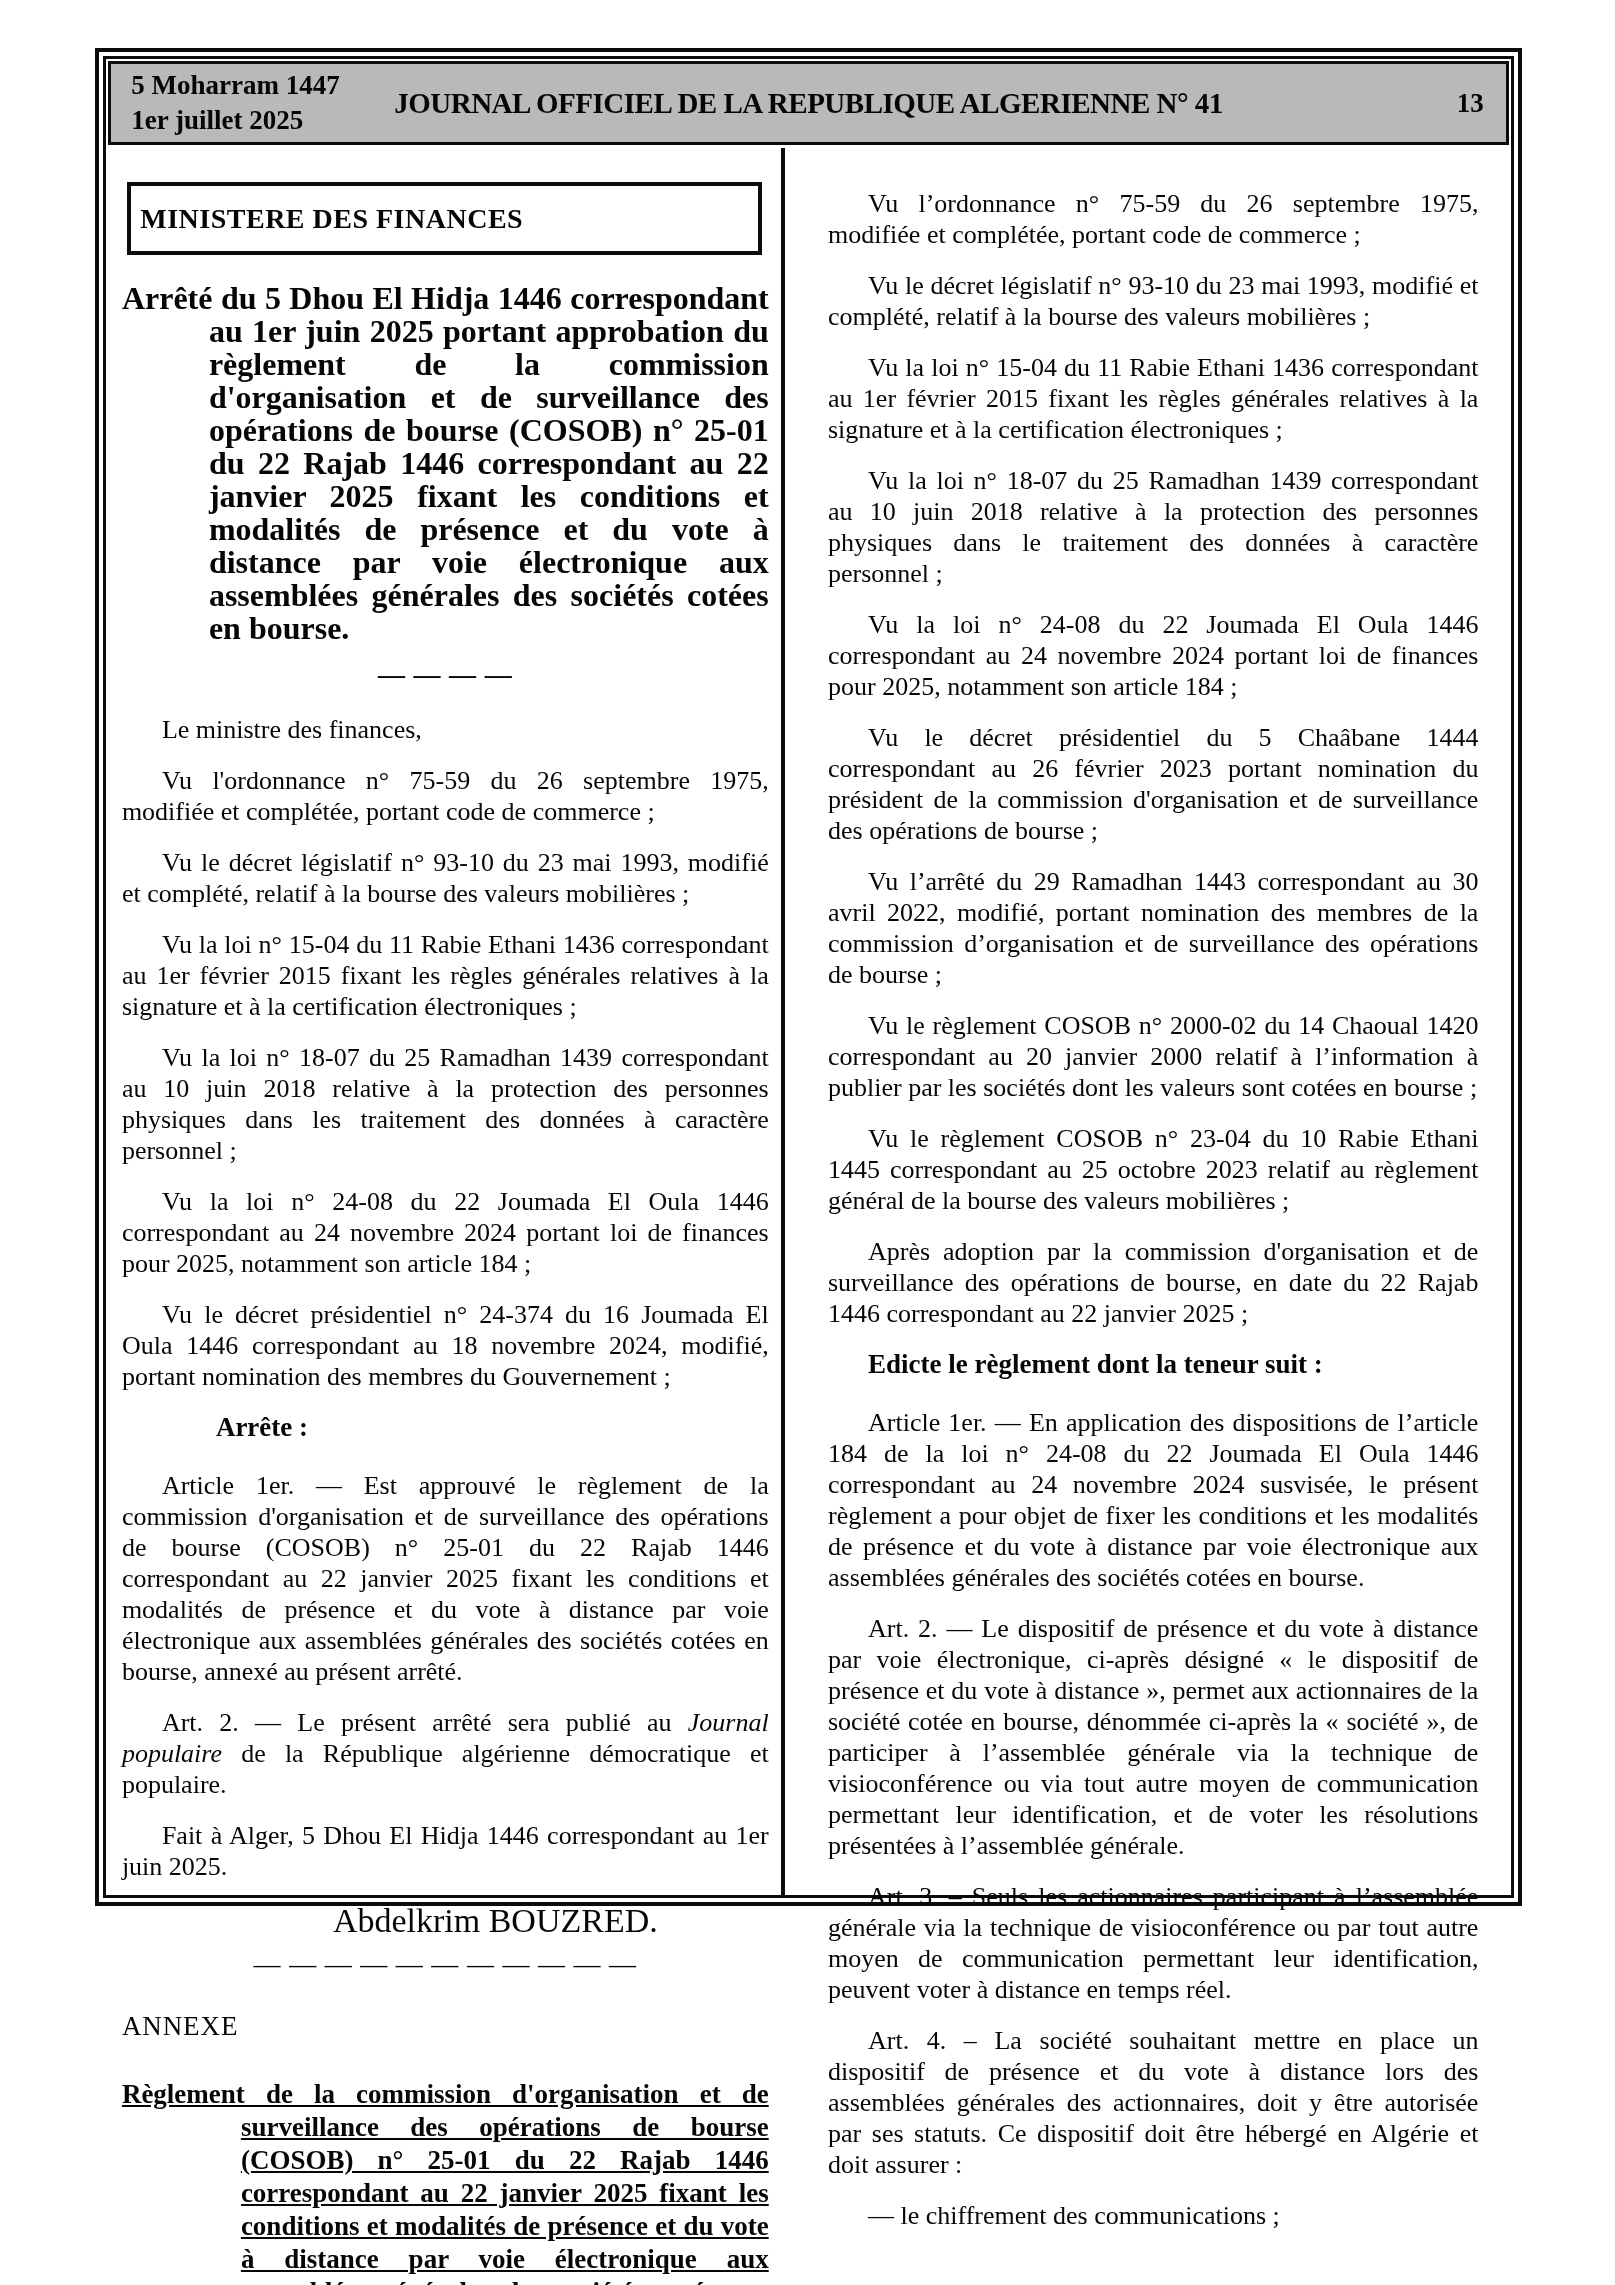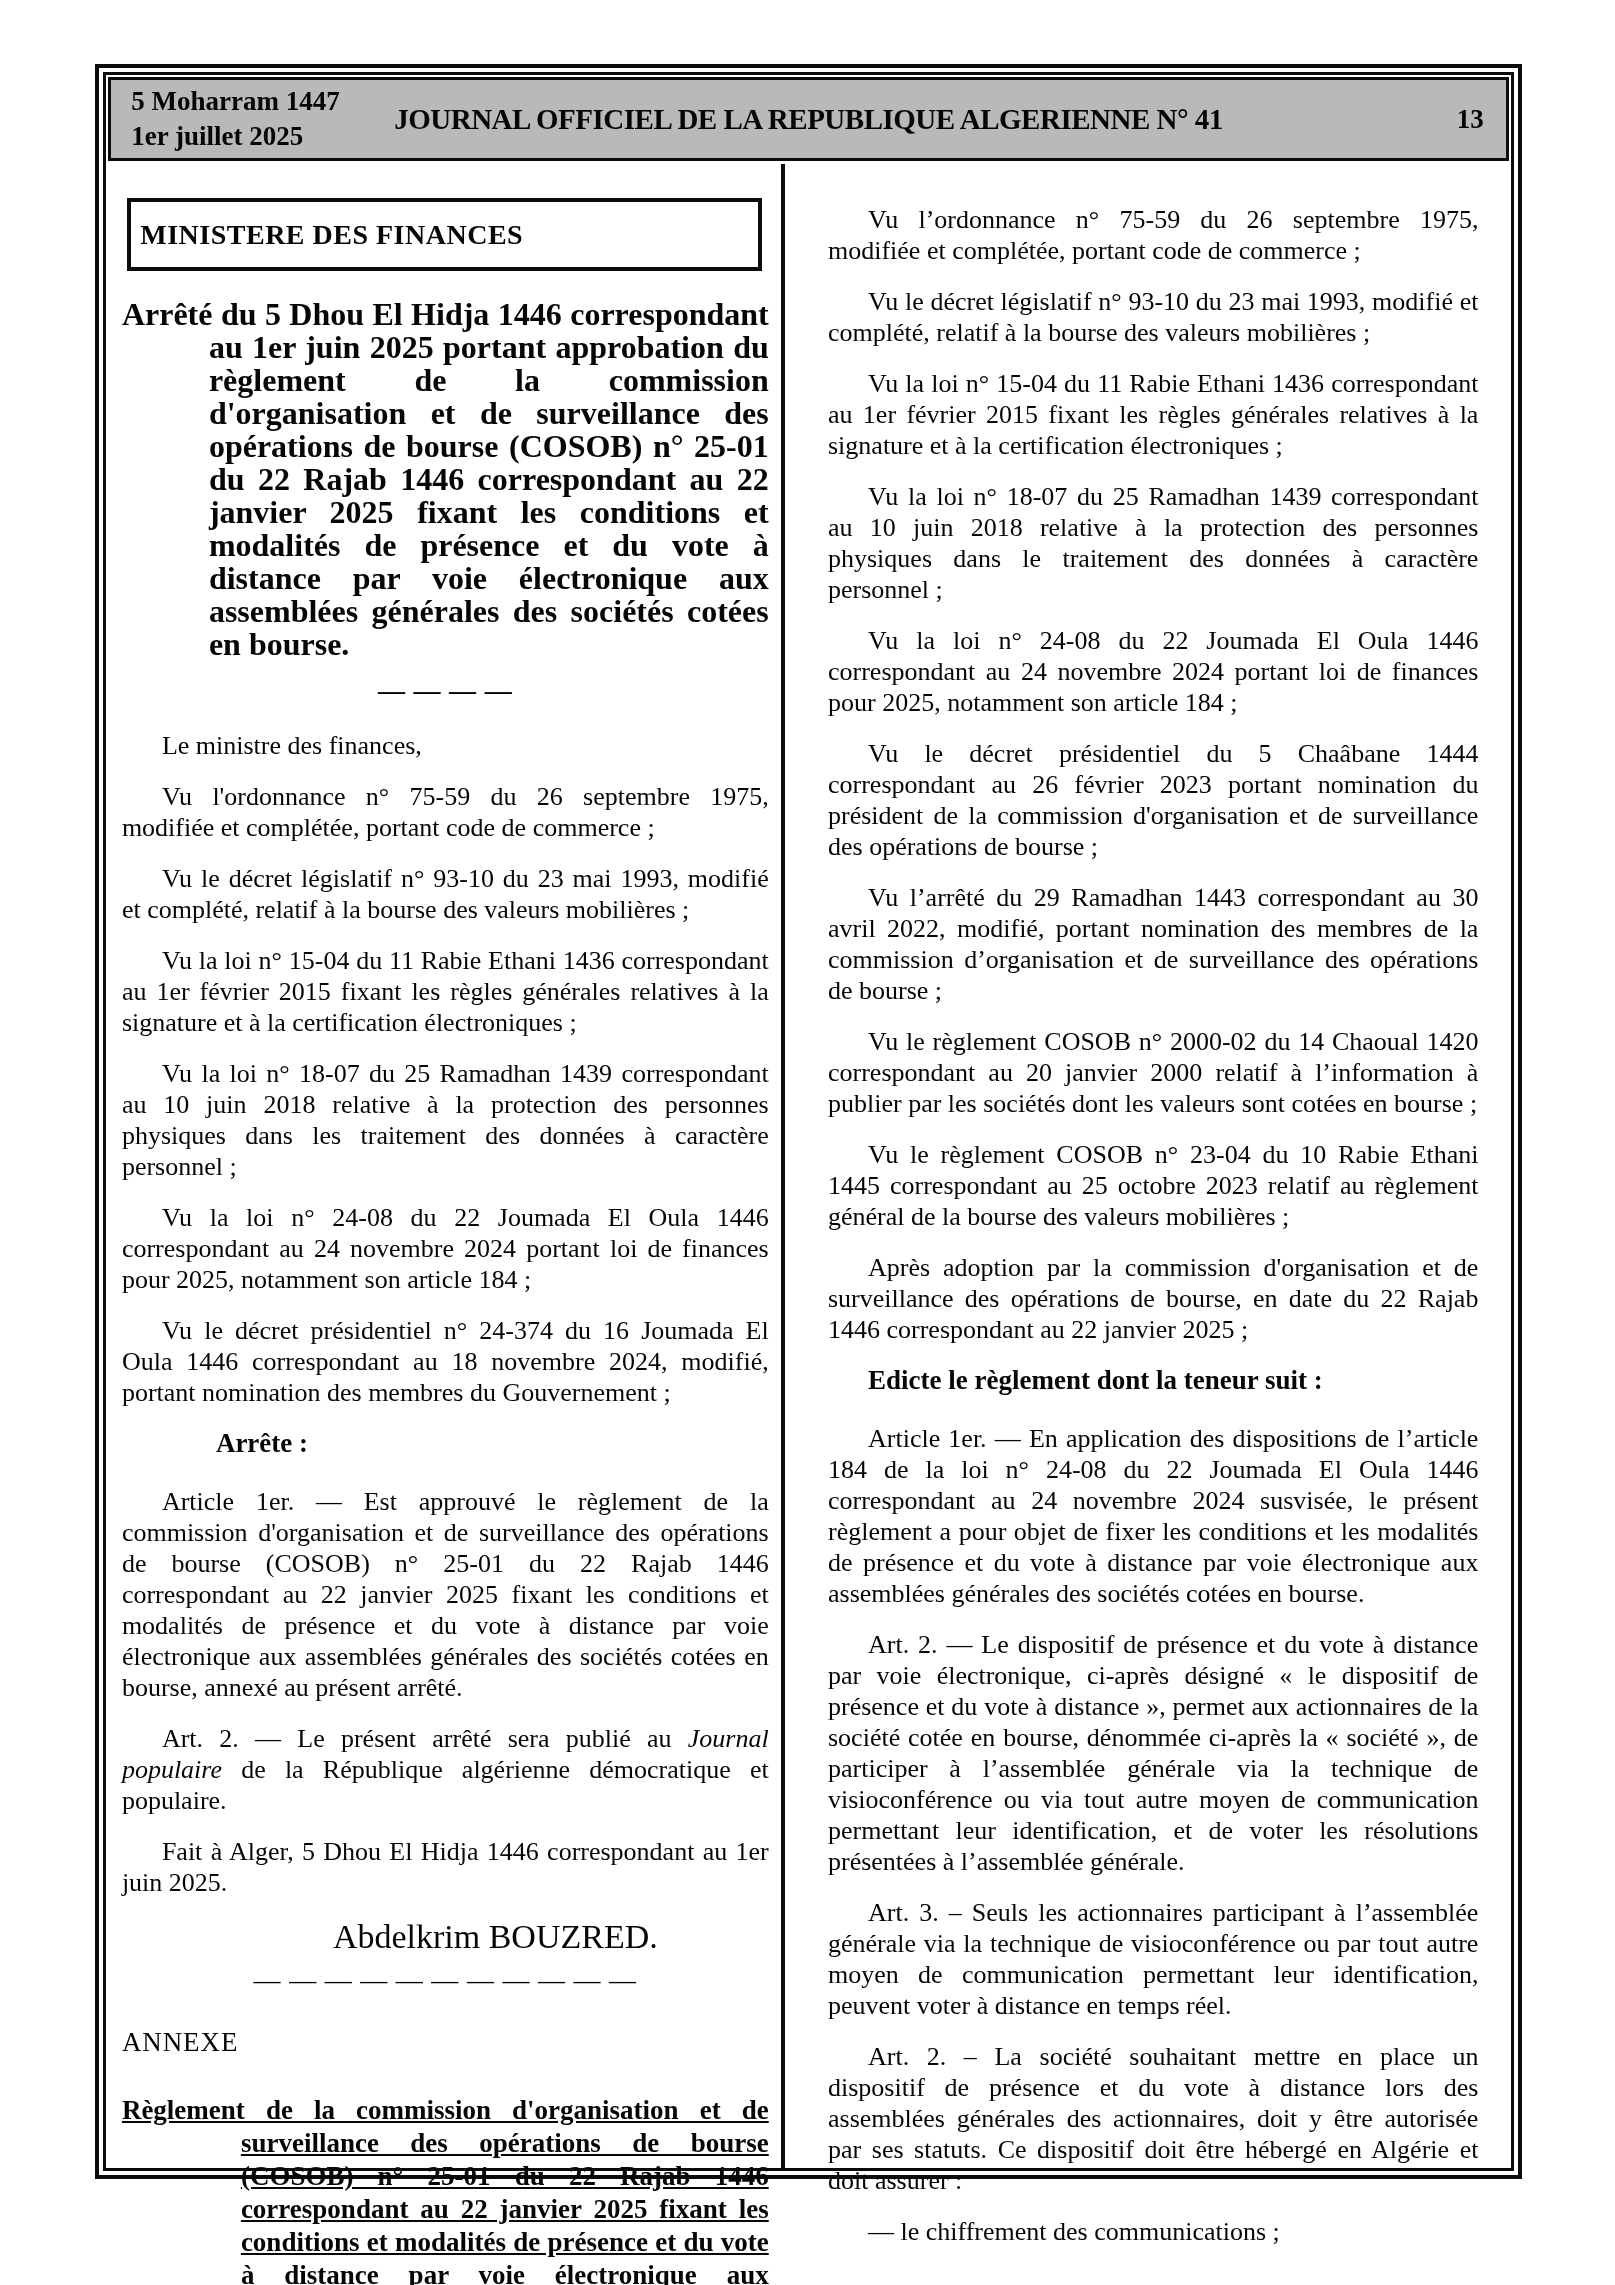--- a/index.html
+++ b/index.html
@@ -5,22 +5,22 @@
   html,body{margin:0;padding:0;background:#ffffff;}
   .page{
     position:relative;
     width:1616px;height:2285px;
     background:#ffffff;
     font-family:"Liberation Serif", serif;
     color:#060606;
     overflow:hidden;
   }
   .frame-outer{
-    position:absolute;left:95px;top:64px;
-    width:1427px;height:2115px;
+    position:absolute;left:95px;top:48px;
+    width:1427px;height:1858px;
     border:4.5px solid #0c0c0c;
     padding:3.6px;
     box-sizing:border-box;
   }
   .frame-inner{
     width:100%;height:100%;
     border:3.6px solid #0c0c0c;
     box-sizing:border-box;
     display:flex;flex-direction:column;
   }
@@ -190,21 +190,21 @@
           <p class="para">Vu l’arrêté du 29 Ramadhan 1443 correspondant au 30 avril 2022, modifié, portant nomination des membres de la commission d’organisation et de surveillance des opérations de bourse ;</p>
           <p class="para">Vu le règlement COSOB n° 2000-02 du 14 Chaoual 1420 correspondant au 20 janvier 2000 relatif à l’information à publier par les sociétés dont les valeurs sont cotées en bourse ;</p>
           <p class="para">Vu le règlement COSOB n° 23-04 du 10 Rabie Ethani 1445 correspondant au 25 octobre 2023 relatif au règlement général de la bourse des valeurs mobilières ;</p>
           <p class="para">Après adoption par la commission d'organisation et de surveillance des opérations de bourse, en date du 22 Rajab 1446 correspondant au 22 janvier 2025 ;</p>
 
           <p class="edicte-label">Edicte le règlement dont la teneur suit :</p>
 
           <p class="para">Article 1er. — En application des dispositions de l’article 184 de la loi n° 24-08 du 22 Joumada El Oula 1446 correspondant au 24 novembre 2024 susvisée, le présent règlement a pour objet de fixer les conditions et les modalités de présence et du vote à distance par voie électronique aux assemblées générales des sociétés cotées en bourse.</p>
           <p class="para">Art. 2. — Le dispositif de présence et du vote à distance par voie électronique, ci-après désigné « le dispositif de présence et du vote à distance », permet aux actionnaires de la société cotée en bourse, dénommée ci-après la « société », de participer à l’assemblée générale via la technique de visioconférence ou via tout autre moyen de communication permettant leur identification, et de voter les résolutions présentées à l’assemblée générale.</p>
           <p class="para">Art. 3. – Seuls les actionnaires participant à l’assemblée générale via la technique de visioconférence ou par tout autre moyen de communication permettant leur identification, peuvent voter à distance en temps réel.</p>
-          <p class="para">Art. 2. – La société souhaitant mettre en place un dispositif de présence et du vote à distance lors des assemblées générales des actionnaires, doit y être autorisée par ses statuts. Ce dispositif doit être hébergé en Algérie et doit assurer :</p>
+          <p class="para">Art. 4. – La société souhaitant mettre en place un dispositif de présence et du vote à distance lors des assemblées générales des actionnaires, doit y être autorisée par ses statuts. Ce dispositif doit être hébergé en Algérie et doit assurer :</p>
 
           <p class="bullet-line">— le chiffrement des communications ;</p>
         </section>
 
       </main>
     </div>
   </div>
 </div>
 
 

